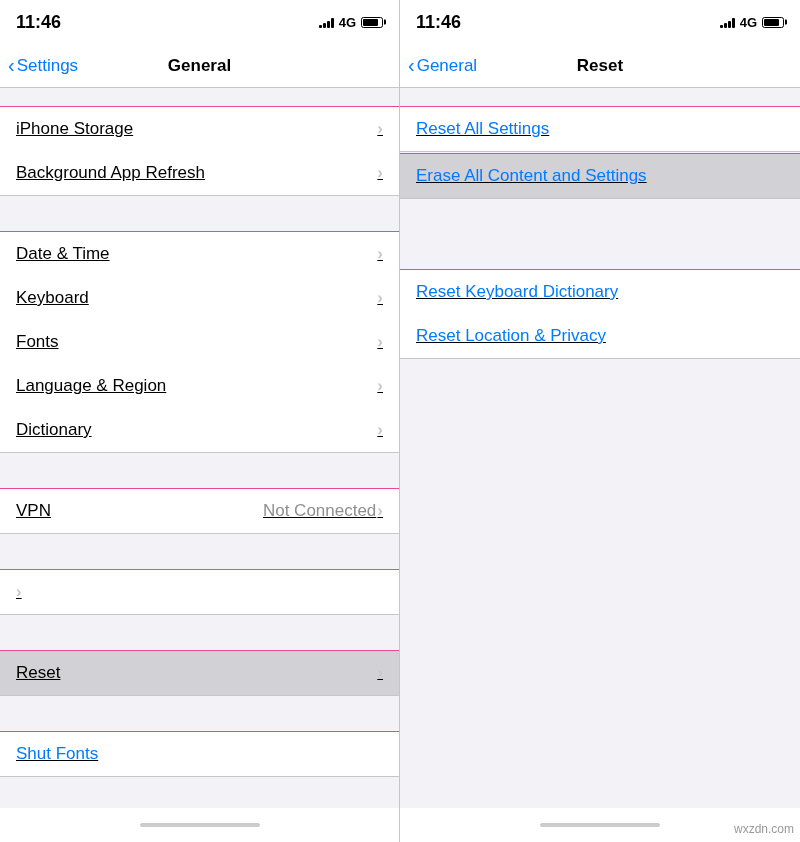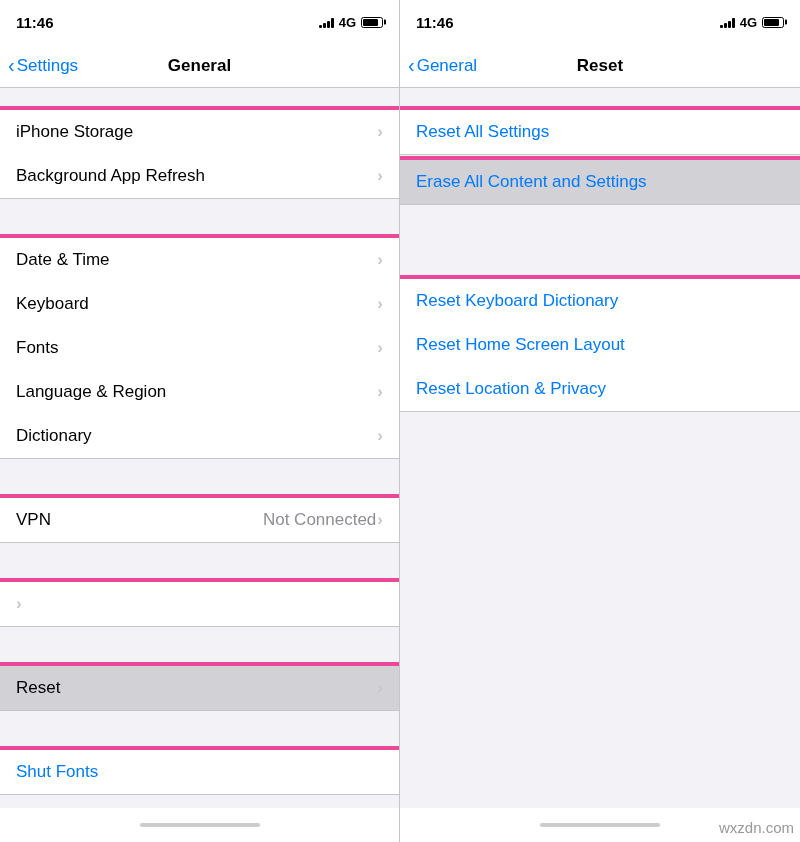--- a/index.html
+++ b/index.html
@@ -29,21 +29,21 @@
       display: flex;
       align-items: center;
       justify-content: space-between;
       padding: 0 16px;
       font-size: 15px;
       font-weight: 600;
       flex-shrink: 0;
     }
     .status-bar .time {
       font-weight: 700;
-      font-size: 15px;
+      font-size: 18px;
     }
     .status-bar .indicators {
       display: flex;
       align-items: center;
       gap: 5px;
       font-size: 12px;
     }
     .signal-bars {
       display: flex;
       align-items: flex-end;
@@ -126,22 +126,23 @@
       height: 35px;
       background: #f2f2f7;
     }
     .section-gap-small {
       height: 18px;
       background: #f2f2f7;
     }
 
     .list-section {
       background: #fff;
-      border-top: 4px solid #ec4899;
+      border-top: 1px solid #ec4899;
       border-bottom: 1px solid #c6c6c8;
+      text-decoration: underline;
     }
 
     .list-item {
       height: 44px;
       display: flex;
       align-items: center;
       padding: 0 16px;
       background: #fff;
       position: relative;
       cursor: pointer;
@@ -192,21 +193,21 @@
       background: #000;
       border-radius: 2px;
       opacity: 0.2;
     }
 
     
     .watermark {
       position: absolute;
       bottom: 6px;
       right: 6px;
-      font-size: 15px;
+      font-size: 12px;
       color: #999;
       z-index: 10;
     }
   </style>
 </head>
 <body>
 
 <div class="panel">
 
   <div class="status-bar">
@@ -361,23 +362,20 @@
     <div class="section-gap"></div>
 
 
     <div class="section-gap"></div>
 
     <div class="list-section">
       <div class="list-item blue-text">
         <span class="label">Reset Keyboard Dictionary</span>
       </div>
       <div class="list-item blue-text">
-        <span class="label">Reset Home Screen Layout</span>
-      </div>
-      <div class="list-item blue-text">
         <span class="label">Reset Location &amp; Privacy</span>
       </div>
     </div>
 
     <div style="flex:1;background:#f2f2f7;min-height:200px;"></div>
   </div>
 
   <div class="home-indicator">
     <div class="home-bar"></div>
   </div>

